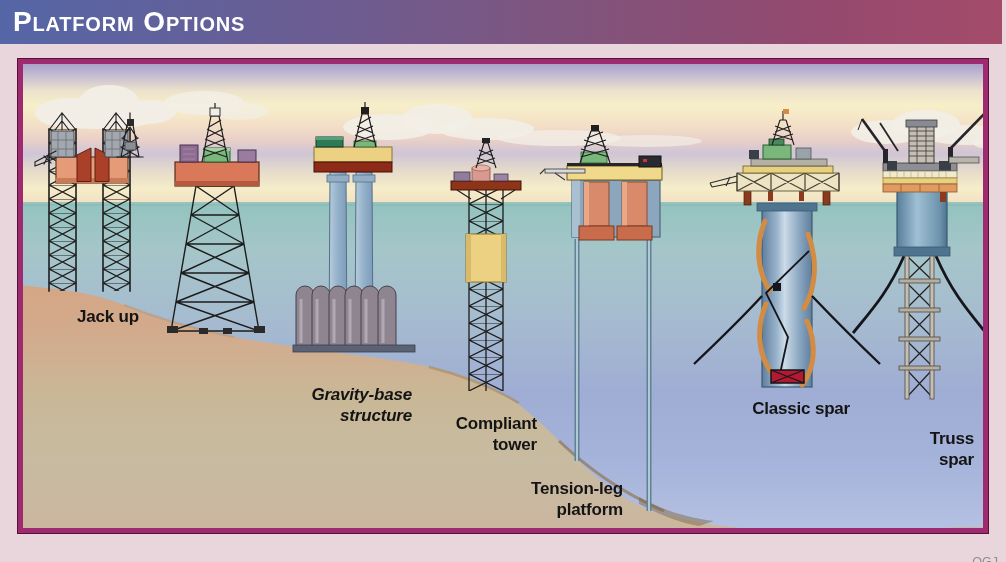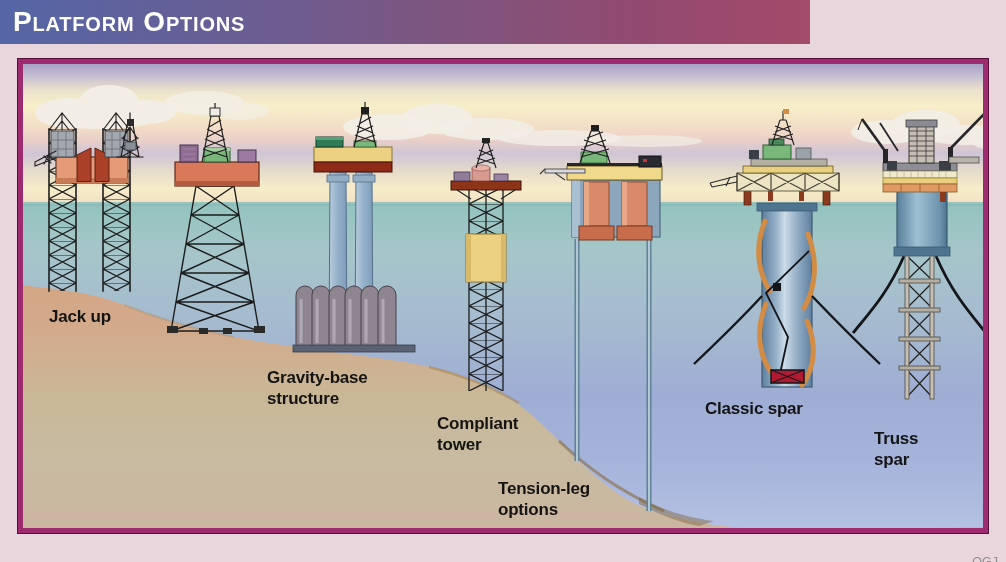--- a/index.html
+++ b/index.html
@@ -3,21 +3,21 @@
 <meta charset="utf-8">
 <style>
   html,body{margin:0;padding:0;}
   body{
     width:1006px;height:562px;position:relative;overflow:hidden;
     background:#e9d6dc;
     font-family:"Liberation Sans", sans-serif;
   }
   
   .header{
-    position:absolute;left:0;top:0;width:810px;height:44px;
+    position:absolute;left:0;top:0;width:1002px;height:44px;
     background:linear-gradient(90deg,#5566a6 0%,#6d5c90 35%,#7e557e 55%,#93496f 80%,#a44b6a 100%);
   }
   .title{
     position:absolute;left:13px;top:5px;color:#ffffff;
     font-weight:bold;font-size:20px;letter-spacing:.8px;line-height:34px;
     white-space:nowrap;
   }
   .title-word{display:inline-block;text-transform:uppercase;}
   .title-word::first-letter{font-size:28px;}
   .title-word + .title-word{margin-left:9px;}
@@ -38,25 +38,25 @@
   }
   .sea{
     position:absolute;left:0;top:140px;width:960px;height:324px;
     background:linear-gradient(180deg,
       #93c3bf 0%, #a5c6c9 14%, #a6bccf 34%, #9fadd4 58%, #a5b2da 78%, #b4c1e2 100%);
   }
   .art{position:absolute;left:0;top:0;}
   
   .lbl{
     position:absolute;color:#141414;font-weight:bold;font-size:17px;line-height:21px;
-    text-align:left;white-space:pre-line;letter-spacing:-0.2px;
+    text-align:right;white-space:pre-line;letter-spacing:-0.2px;
   }
   .lbl-jackup{left:26px;top:242px;width:90px;}
   .lbl-jacket{left:125px;top:290px;width:80px;}
-  .lbl-gravity{left:244px;top:303px;width:145px;}
+  .lbl-gravity{left:244px;top:320px;width:145px;font-style:italic;}
   .lbl-compliant{left:414px;top:316px;width:100px;margin-top:33px;}
   .lbl-tlp{left:475px;top:414px;width:125px;}
   .lbl-classic{left:682px;top:334px;width:145px;}
   .lbl-truss{left:851px;top:364px;width:100px;}
   .credit{
     position:absolute;left:950px;top:544px;width:48px;text-align:right;
     color:#8d8d8d;font-weight:normal;font-size:12.5px;margin-top:11px;
   }
 </style>
 </head>
@@ -344,20 +344,20 @@
       </g>
     </g>
   </svg>
 
   <div class="lbl lbl-jackup">Jack up</div>
   <div class="lbl lbl-gravity">Gravity-base
 structure</div>
   <div class="lbl lbl-compliant">Compliant
 tower</div>
   <div class="lbl lbl-tlp">Tension-leg
-options</div>
+platform</div>
   <div class="lbl lbl-classic">Classic spar</div>
   <div class="lbl lbl-truss">Truss
 spar</div>
  </div>
 </div>
 
 <div class="credit">OGJ</div>
 
 </body></html>

